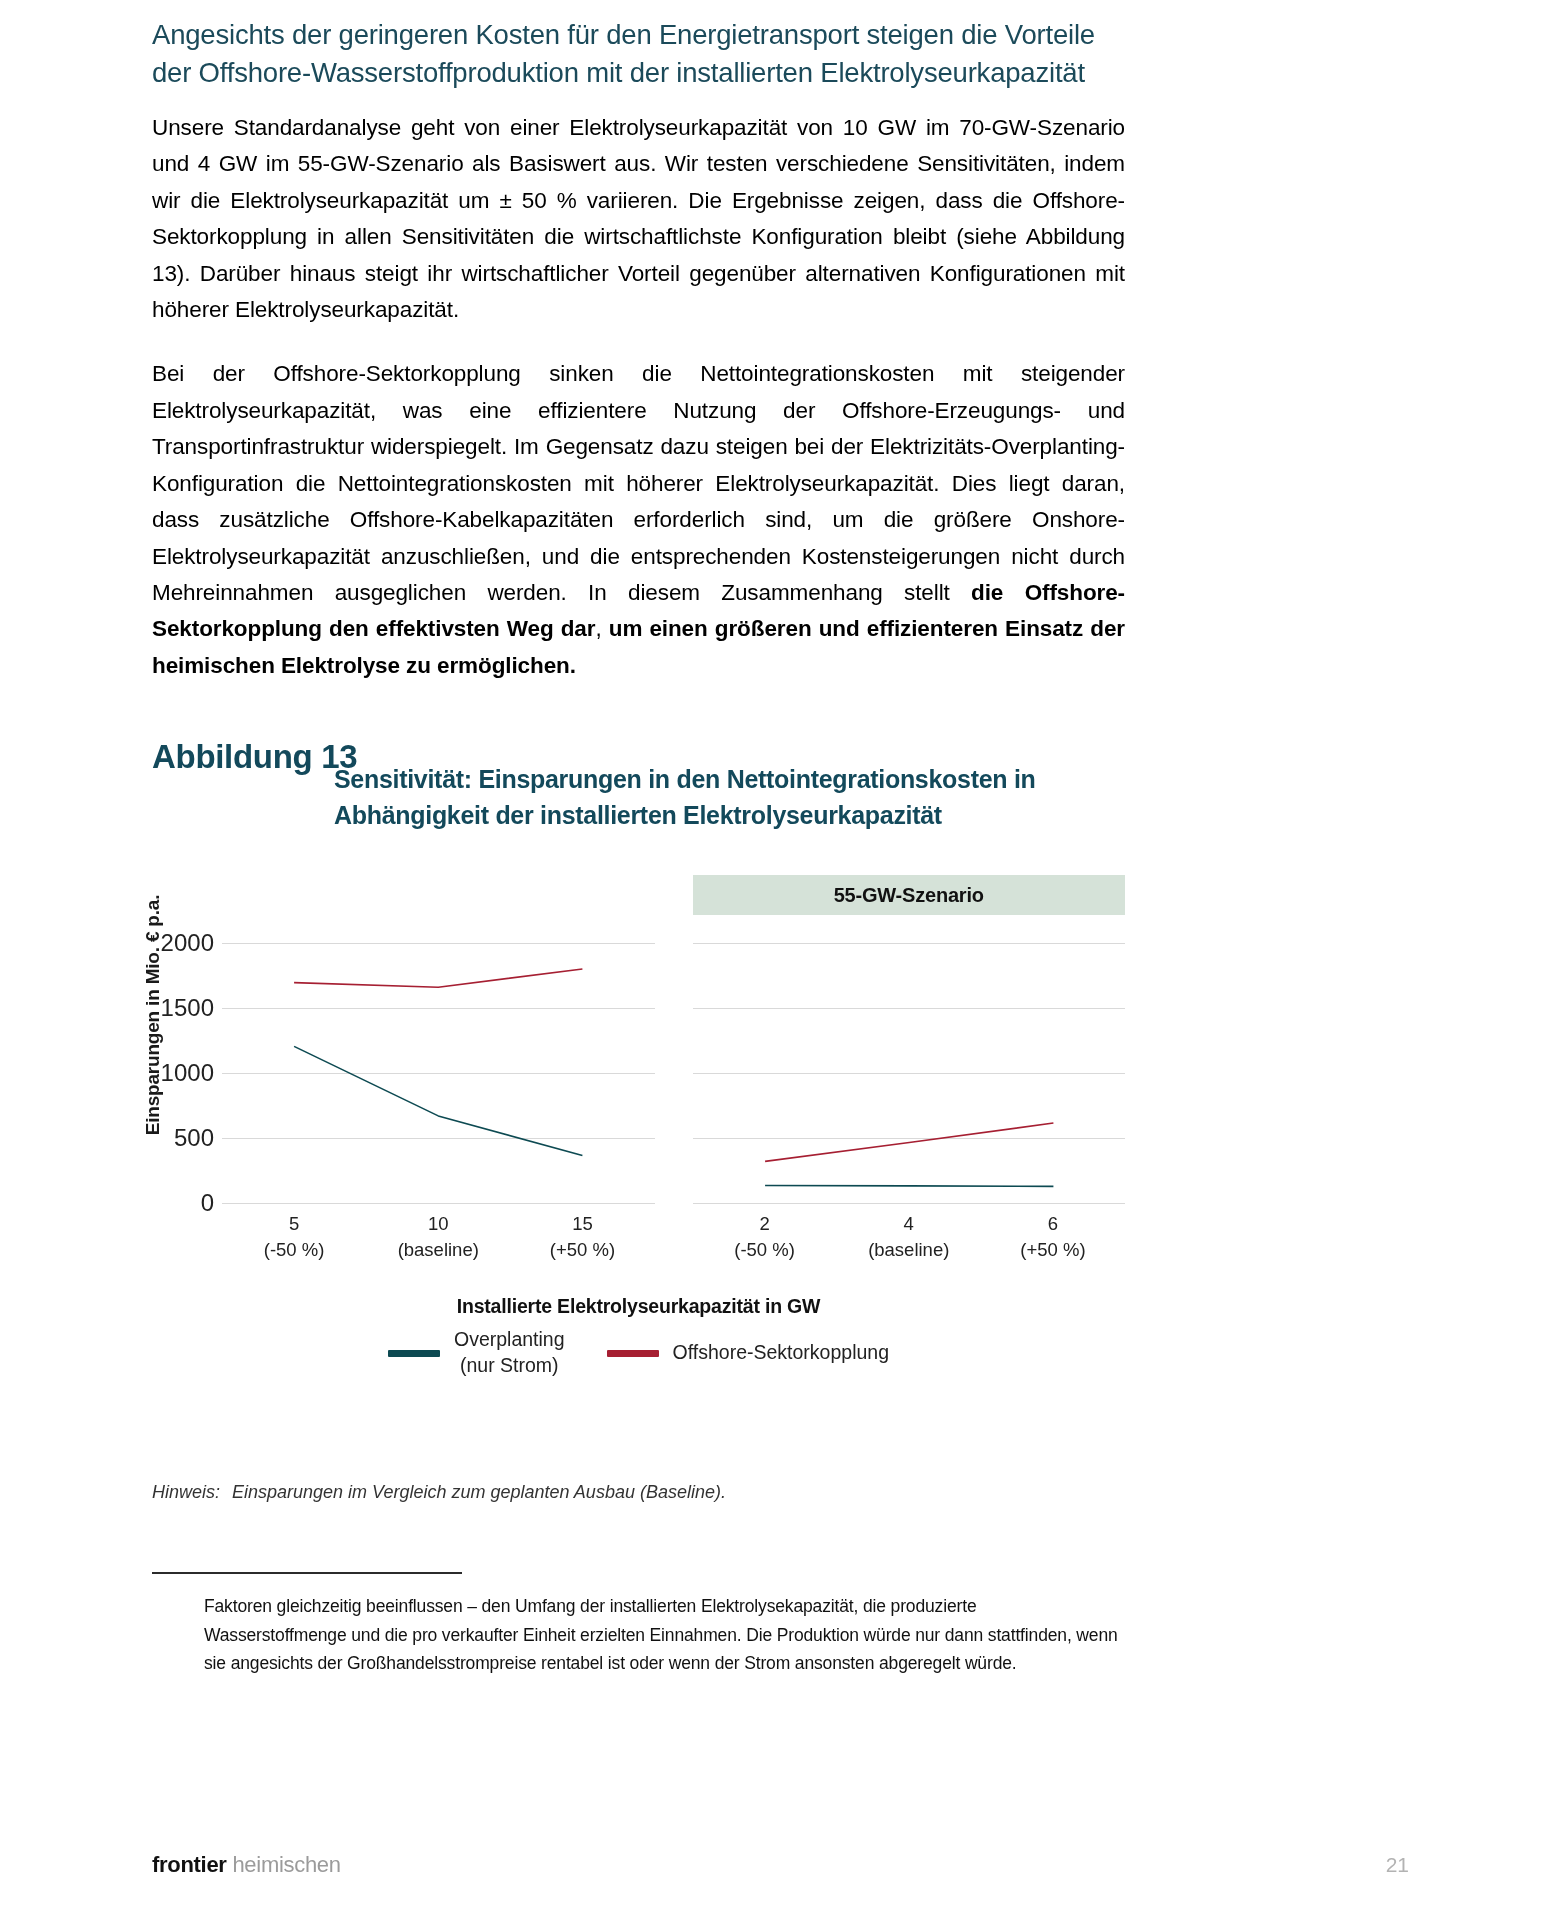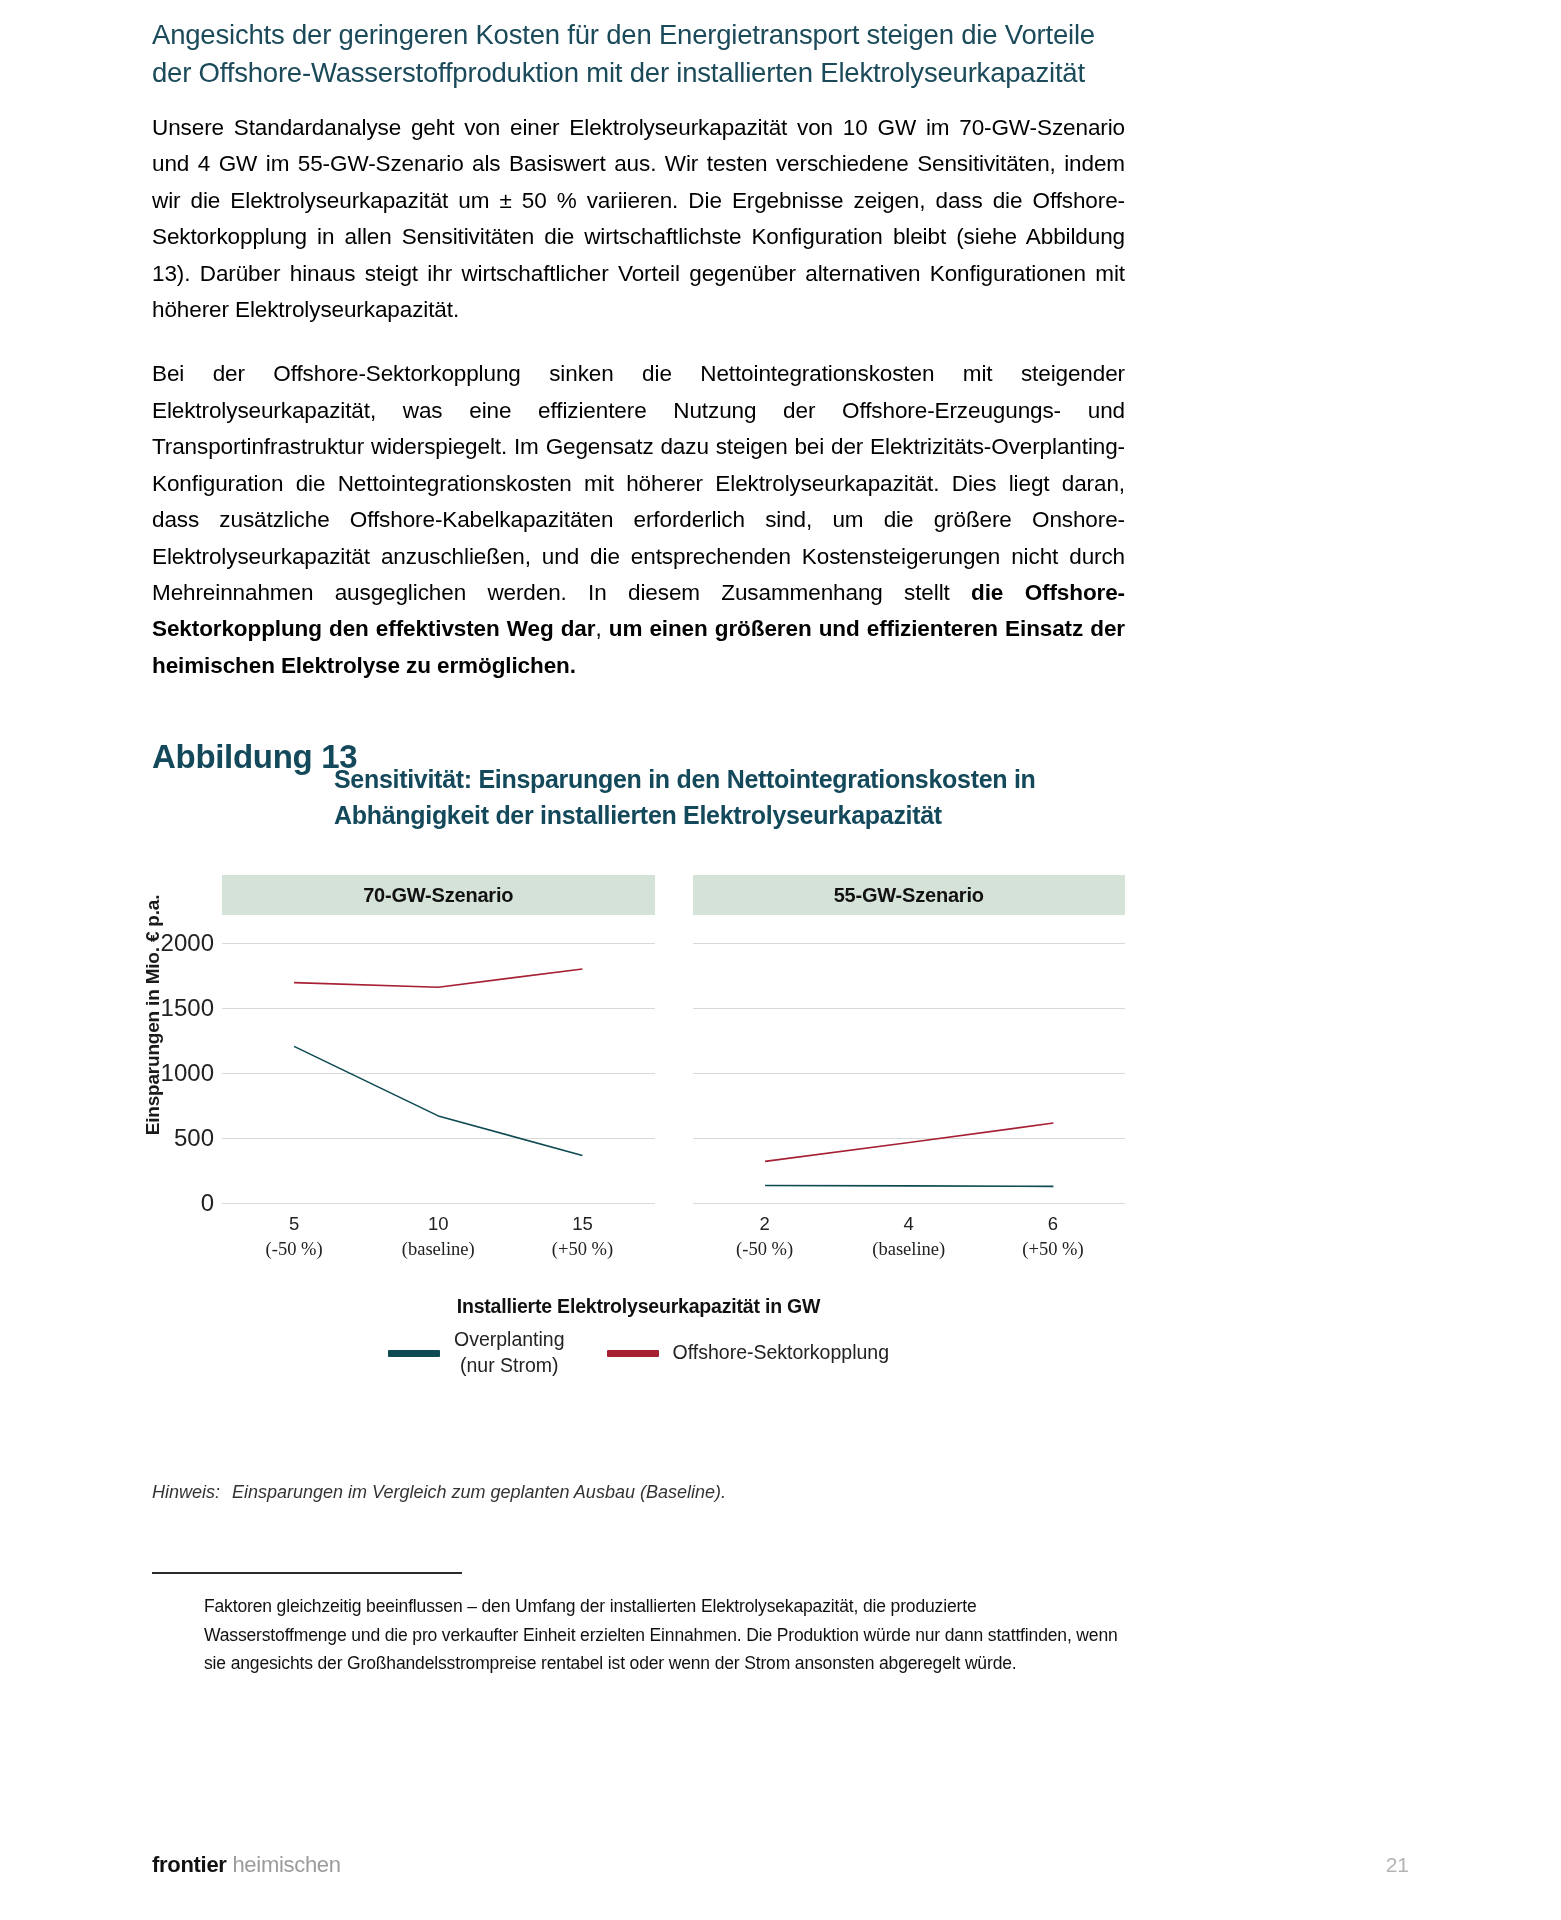--- a/index.html
+++ b/index.html
@@ -151,21 +151,21 @@
     top: 336px;
     display: flex;
   }
   .xtick {
     flex: 1 1 0;
     text-align: center;
     font-size: 18.5px;
     color: #222;
     line-height: 1.4;
   }
-  .xtick .sub { display: block; font-family: Liberation Serif, serif; }
+  .xtick .sub { display: block; }
 
   .xaxis-title {
     position: absolute;
     left: 0; right: 0;
     top: 420px;
     text-align: center;
     font-size: 19.5px;
     font-weight: bold;
     color: #111;
     letter-spacing: -0.2px;
@@ -247,21 +247,20 @@
         <div class="fig-title">Sensitivität: Einsparungen in den Nettointegrationskosten in Abhängigkeit der installierten Elektrolyseurkapazität</div>
       </div>
 
       <div class="chart">
 
         <div class="ylabel">Einsparungen in Mio. € p.a.</div>
 
         <div class="panels">
 
           <div class="panel">
-            <div class="panel-header">70-GW-Szenario</div>
             <div class="plot">
               <div class="gridline" style="top:0%"></div>
               <div class="gridline" style="top:25%"></div>
               <div class="gridline" style="top:50%"></div>
               <div class="gridline" style="top:75%"></div>
               <div class="gridline" style="top:100%"></div>
 
               <div class="ytick" style="top:0%">2000</div>
               <div class="ytick" style="top:25%">1500</div>
               <div class="ytick" style="top:50%">1000</div>

